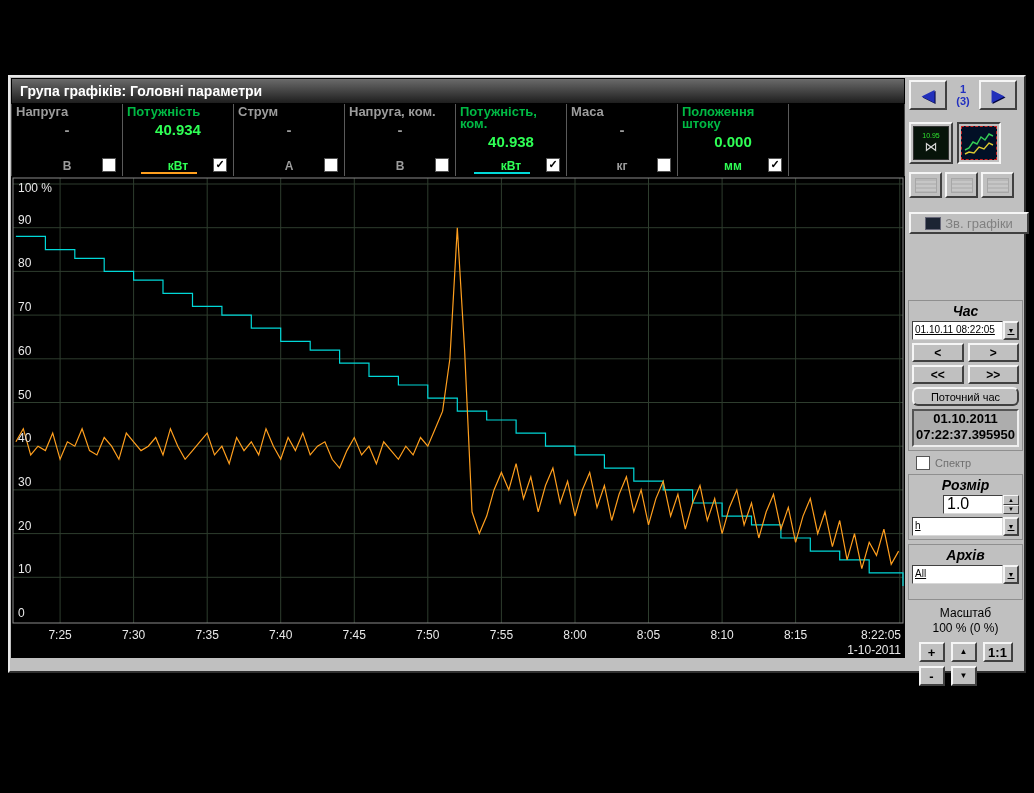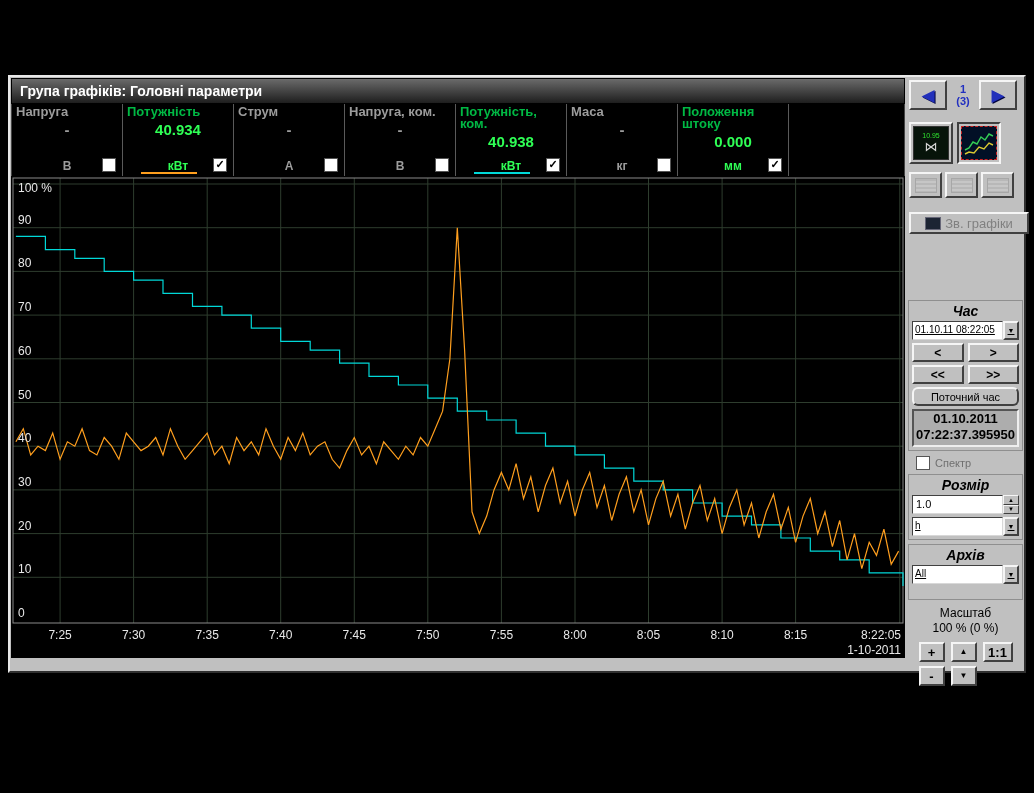--- a/index.html
+++ b/index.html
@@ -62,21 +62,21 @@
   .pair-row{display:flex;gap:4px;margin-bottom:3px;}
   .pair-btn{flex:1;height:19px;font-size:12px;font-weight:bold;}
   .wide-btn{width:100%;height:19px;font-size:11px;margin-bottom:3px;border-radius:6px;}
   .time-display{height:34px;background:#adadad;border:2px solid;border-color:#555 #eee #eee #555;
        text-align:center;font-weight:bold;font-size:13px;line-height:16px;}
   .check-row{display:flex;align-items:center;gap:5px;margin:4px 0 4px 8px;height:15px;}
   .check-row .checkbox{position:relative;}
   .check-label{color:#6f6f6f;font-size:11px;}
   .spin{display:flex;height:19px;margin-bottom:3px;}
   .spin-text{flex:1;background:#fff;border:1px solid;border-color:#404040 #d8d8d8 #d8d8d8 #404040;
-       font-size:11px;line-height:16px;padding:0 3px;}
+       font-size:16px;line-height:16px;padding:0 3px;margin-left:31px;}
   .spin-btns{width:16px;display:flex;flex-direction:column;}
   .spin-btn{height:9.5px;font-size:6px;border-width:1px;}
   .scale-area{text-align:center;padding-top:2px;}
   .scale-label{font-size:12px;line-height:15px;}
   .scale-value{font-size:12px;line-height:15px;margin-bottom:6px;}
   .scale-grid{display:grid;grid-template-columns:26px 26px 30px;grid-template-rows:20px 20px;
        gap:4px 6px;justify-content:center;}
   .sc-btn{font-size:13px;font-weight:bold;}
   .sc-arrow{font-size:8px;line-height:8px;}
 </style>

